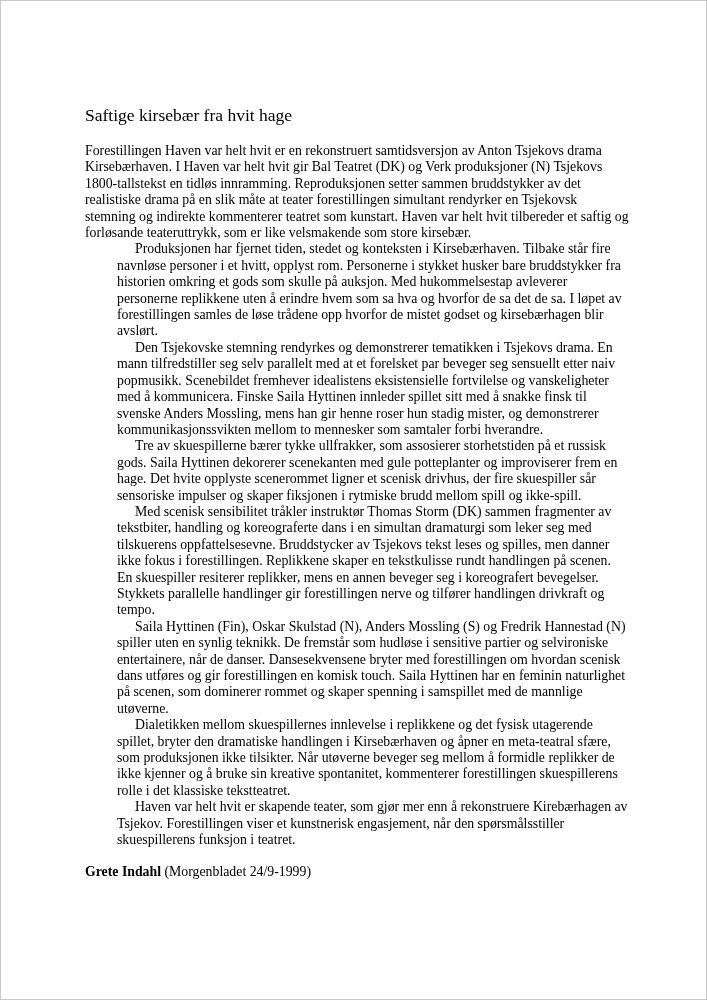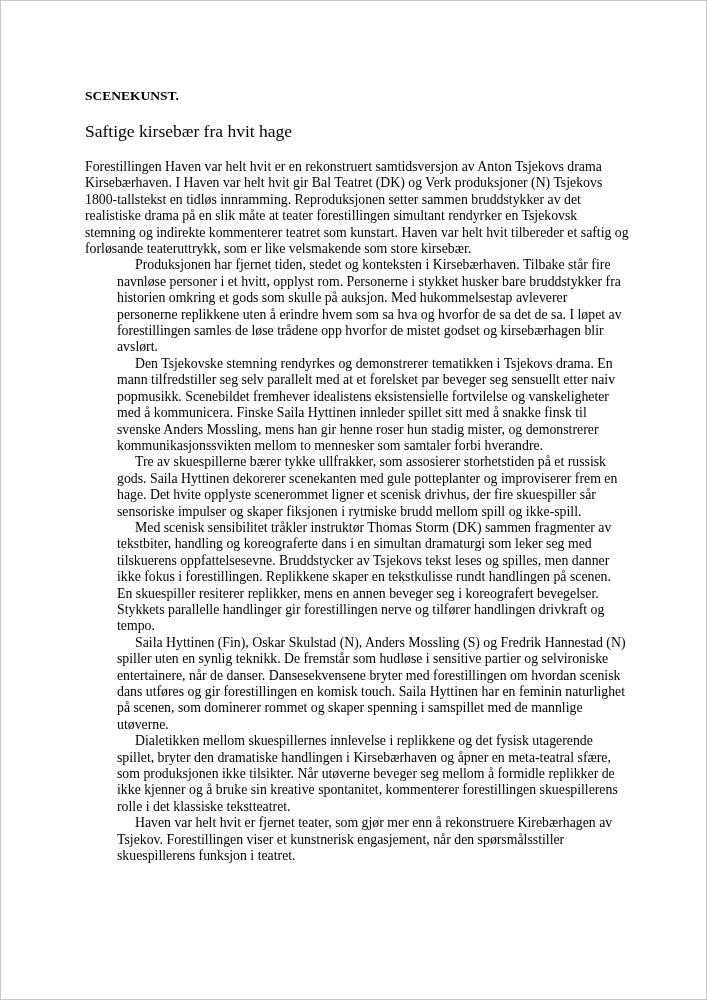--- a/index.html
+++ b/index.html
@@ -53,28 +53,30 @@
     line-height: 16.4px;
   }
   .byline-name {
     font-weight: bold;
   }
 </style>
 </head>
 <body>
 
 <div class="page">
-  <div class="kicker">SCENEKUNST.</div>
 
   <h1 class="title">Saftige kirsebær fra hvit hage</h1>
 
   <div class="article-body">
       <p class="para"><span>Forestillingen </span><span class="italic">Haven var helt hvit</span><span> er en rekonstruert samtidsversjon av Anton Tsjekovs drama </span><span class="italic">Kirsebærhaven.</span><span> I </span><span class="italic">Haven var helt hvit</span><span> gir Bal Teatret (DK) og Verk produksjoner (N) Tsjekovs 1800-tallstekst en tidløs innramming. Reproduksjonen setter sammen bruddstykker av det realistiske drama på en slik måte at teater forestillingen simultant rendyrker en Tsjekovsk stemning og indirekte kommenterer teatret som kunstart. </span><span class="italic">Haven var helt hvit</span><span> tilbereder et saftig og forløsande teateruttrykk, som er like velsmakende som store kirsebær.</span></p>
       <p class="para indent"><span>Produksjonen har fjernet tiden, stedet og konteksten i </span><span class="italic">Kirsebærhaven</span><span>. Tilbake står fire navnløse personer i et hvitt, opplyst rom. Personerne i stykket husker bare bruddstykker fra historien omkring et gods som skulle på auksjon. Med hukommelsestap avleverer personerne replikkene uten å erindre hvem som sa hva og hvorfor de sa det de sa. I løpet av forestillingen samles de løse trådene opp hvorfor de mistet godset og kirsebærhagen blir avslørt.</span></p>
       <p class="para indent"><span>Den Tsjekovske stemning rendyrkes og demonstrerer tematikken i Tsjekovs drama. En mann tilfredstiller seg selv parallelt med at et forelsket par beveger seg sensuellt etter naiv popmusikk. Scenebildet fremhever idealistens eksistensielle fortvilelse og vanskeligheter med å kommunicera. Finske Saila Hyttinen innleder spillet sitt med å snakke finsk til svenske Anders Mossling, mens han gir henne roser hun stadig mister, og demonstrerer kommunikasjonssvikten mellom to mennesker som samtaler forbi hverandre.</span></p>
       <p class="para indent"><span>Tre av skuespillerne bærer tykke ullfrakker, som assosierer storhetstiden på et russisk gods. Saila Hyttinen dekorerer scenekanten med gule potteplanter og improviserer frem en hage. Det hvite opplyste scenerommet ligner et scenisk drivhus, der fire skuespiller sår sensoriske impulser og skaper fiksjonen i rytmiske brudd mellom spill og ikke-spill.</span></p>
       <p class="para indent"><span>Med scenisk sensibilitet tråkler instruktør Thomas Storm (DK) sammen fragmenter av tekstbiter, handling og koreograferte dans i en simultan dramaturgi som leker seg med tilskuerens oppfattelsesevne. Bruddstycker av Tsjekovs tekst leses og spilles, men danner ikke fokus i forestillingen. Replikkene skaper en tekstkulisse rundt handlingen på scenen. En skuespiller resiterer replikker, mens en annen beveger seg i koreografert bevegelser. Stykkets parallelle handlinger gir forestillingen nerve og tilfører handlingen drivkraft og tempo.</span></p>
       <p class="para indent"><span>Saila Hyttinen (Fin), Oskar Skulstad (N), Anders Mossling (S) og Fredrik Hannestad (N) spiller uten en synlig teknikk. De fremstår som hudløse i sensitive partier og selvironiske entertainere, når de danser. Dansesekvensene bryter med forestillingen om hvordan scenisk dans utføres og gir forestillingen en komisk touch. Saila Hyttinen har en feminin naturlighet på scenen, som dominerer rommet og skaper spenning i samspillet med de mannlige utøverne.</span></p>
       <p class="para indent"><span>Dialetikken mellom skuespillernes innlevelse i replikkene og det fysisk utagerende spillet, bryter den dramatiske handlingen i </span><span class="italic">Kirsebærhaven</span><span> og åpner en meta-teatral sfære, som produksjonen ikke tilsikter. Når utøverne beveger seg mellom å formidle replikker de ikke kjenner og å bruke sin kreative spontanitet, kommenterer forestillingen skuespillerens rolle i det klassiske tekstteatret.</span></p>
-      <p class="para indent"><span class="italic">Haven var helt hvit</span><span> er fjernet teater, som gjør mer enn å rekonstruere </span><span class="italic">Kirebærhagen</span><span> av Tsjekov. Forestillingen viser et kunstnerisk engasjement, når den spørsmålsstiller skuespillerens funksjon i teatret.</span></p>
+      <p class="para indent"><span class="italic">Haven var helt hvit</span><span> er skapende teater, som gjør mer enn å rekonstruere </span><span class="italic">Kirebærhagen</span><span> av Tsjekov. Forestillingen viser et kunstnerisk engasjement, når den spørsmålsstiller skuespillerens funksjon i teatret.</span></p>
     </div>
 
+  <div class="byline">
+    <span class="byline-name">Grete Indahl</span><span> (Morgenbladet 24/9-1999)</span>
+  </div>
 </div>
 
 </body></html>

